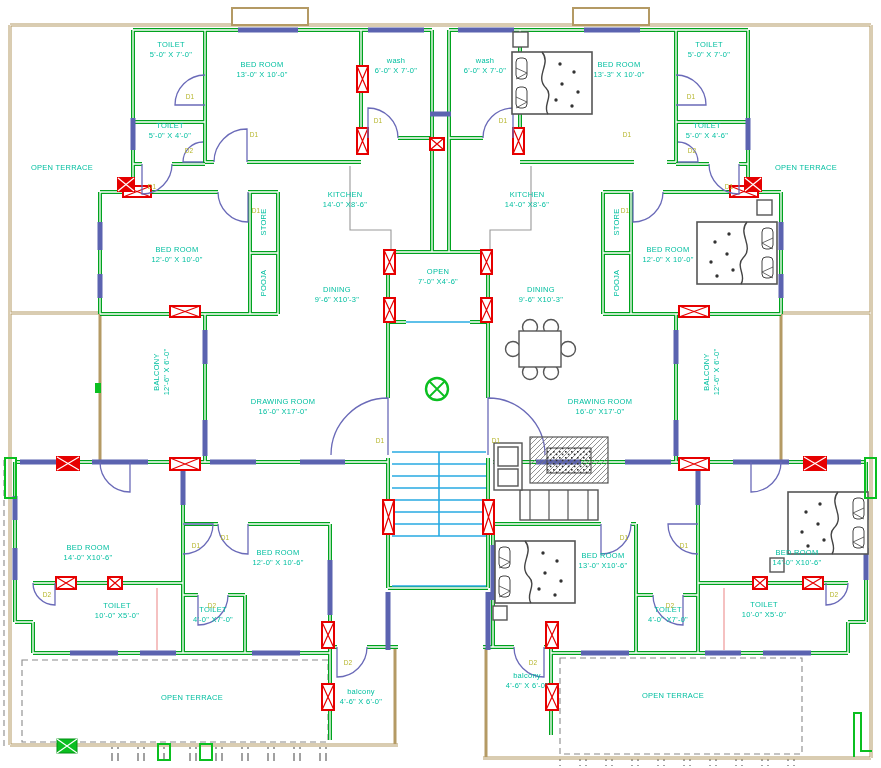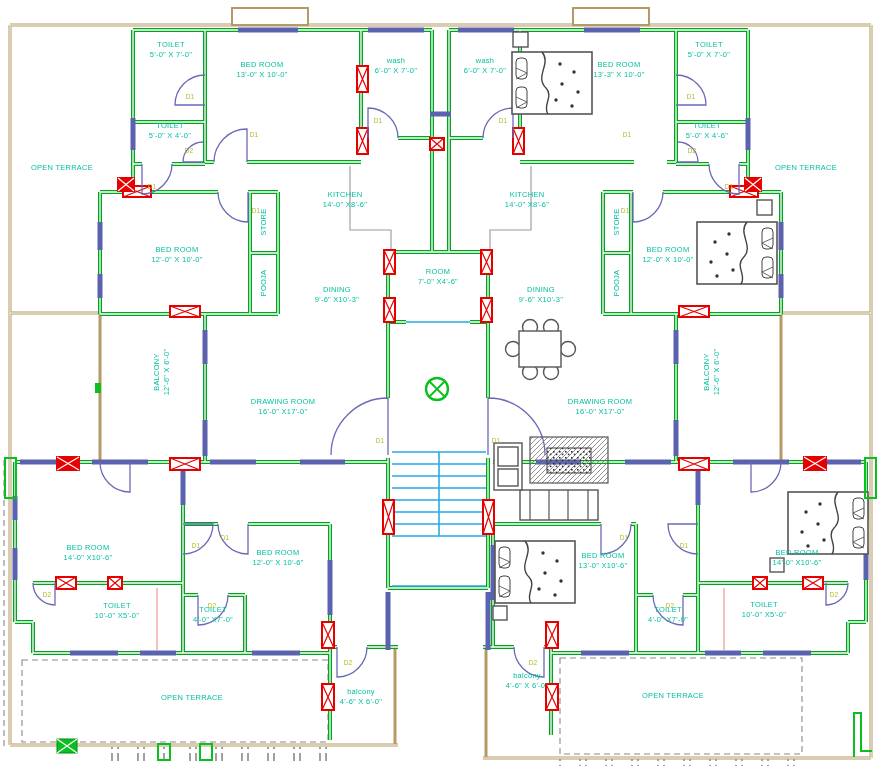--- a/index.html
+++ b/index.html
@@ -292,21 +292,21 @@
       </div>
       <div class="room-label" style="left: 177px; top: 255px;">
         <span class="nm">BED ROOM</span>
         <span class="nm">12'-0" X 10'-0"</span>
       </div>
       <div class="room-label" style="left: 668px; top: 255px;">
         <span class="nm">BED ROOM</span>
         <span class="nm">12'-0" X 10'-0"</span>
       </div>
       <div class="room-label" style="left: 438px; top: 277px;">
-        <span class="nm">ROOM</span>
+        <span class="nm">OPEN</span>
         <span class="nm">7'-0" X4'-6"</span>
       </div>
       <div class="room-label" style="left: 337px; top: 295px;">
         <span class="nm">DINING</span>
         <span class="nm">9'-6" X10'-3"</span>
       </div>
       <div class="room-label" style="left: 541px; top: 295px;">
         <span class="nm">DINING</span>
         <span class="nm">9'-6" X10'-3"</span>
       </div>

